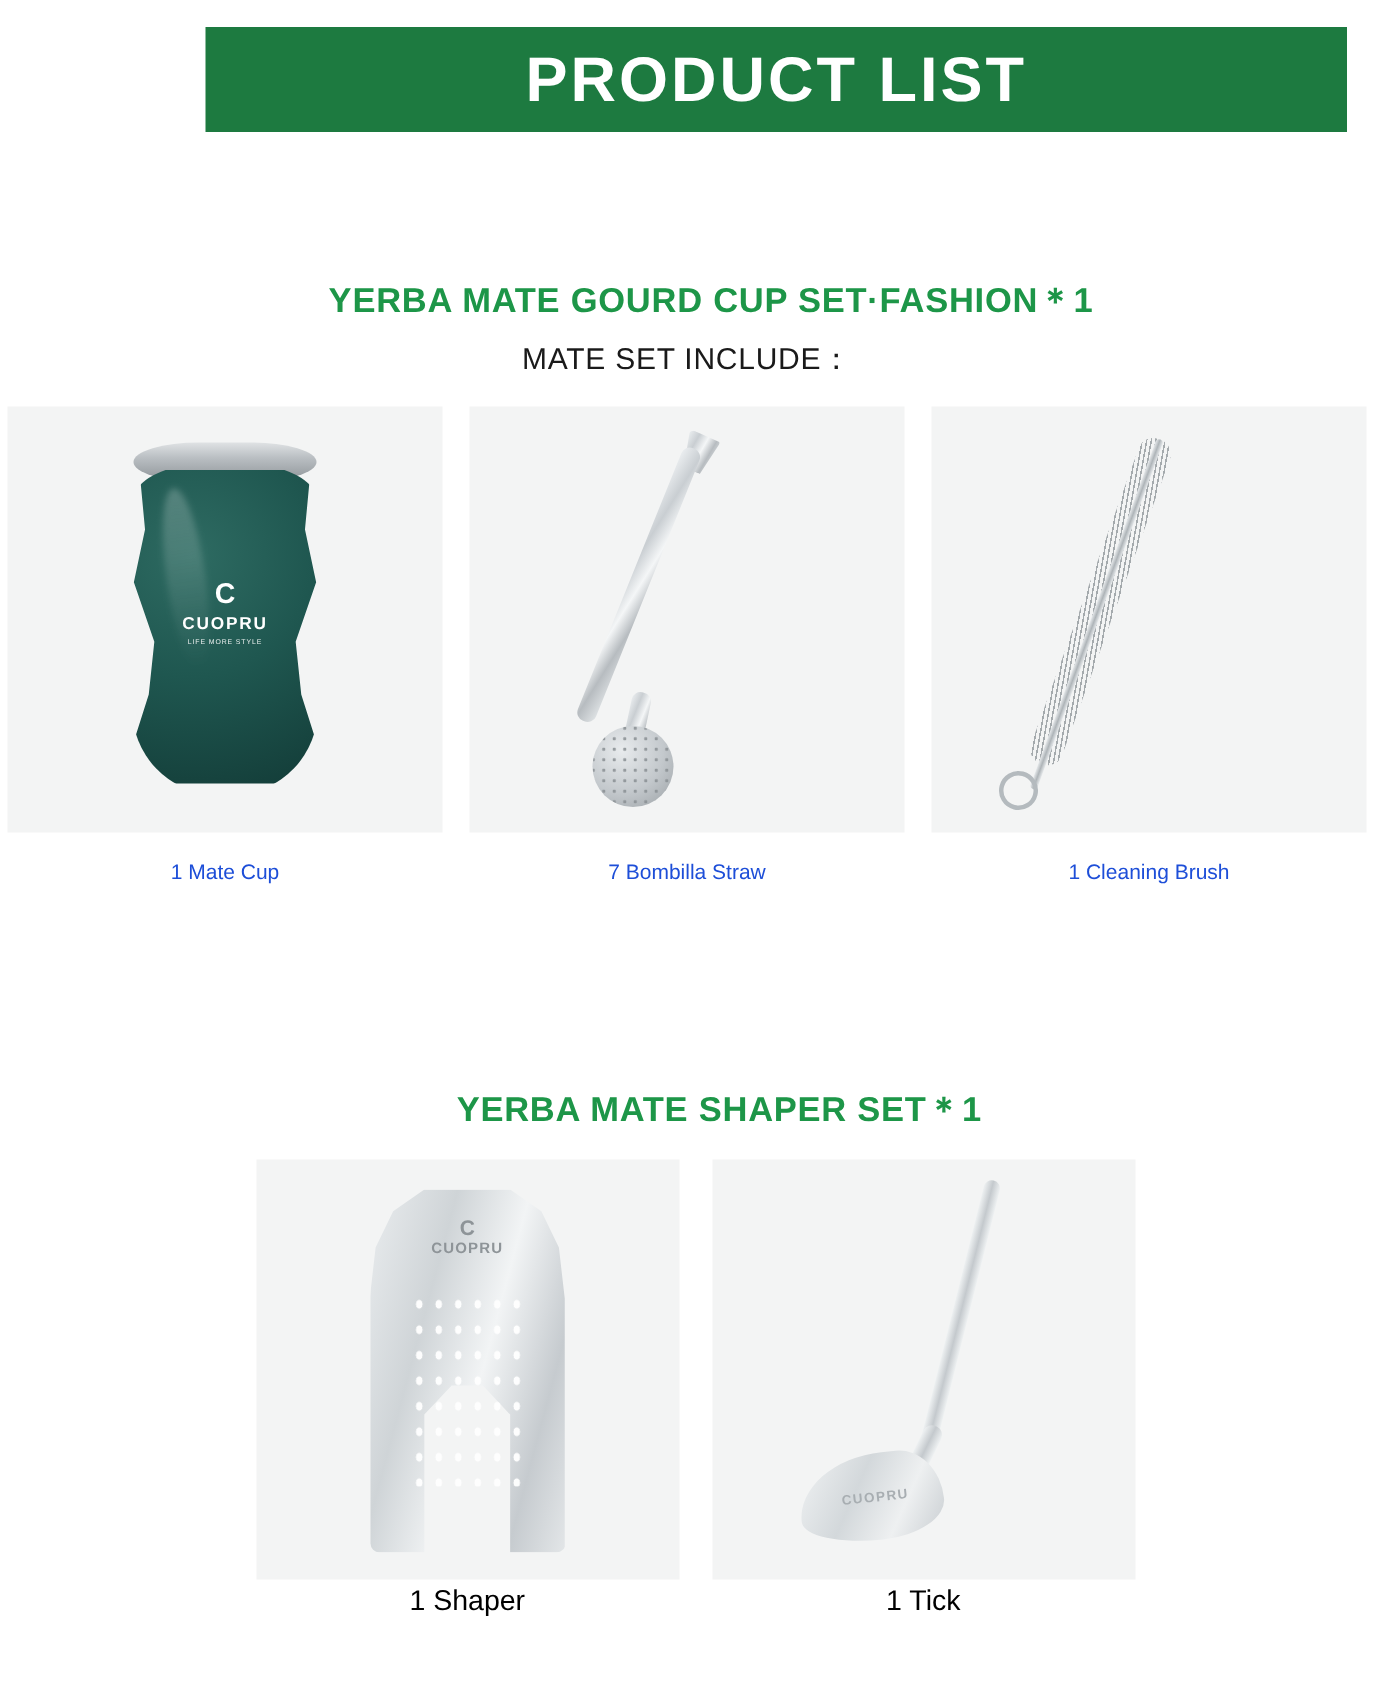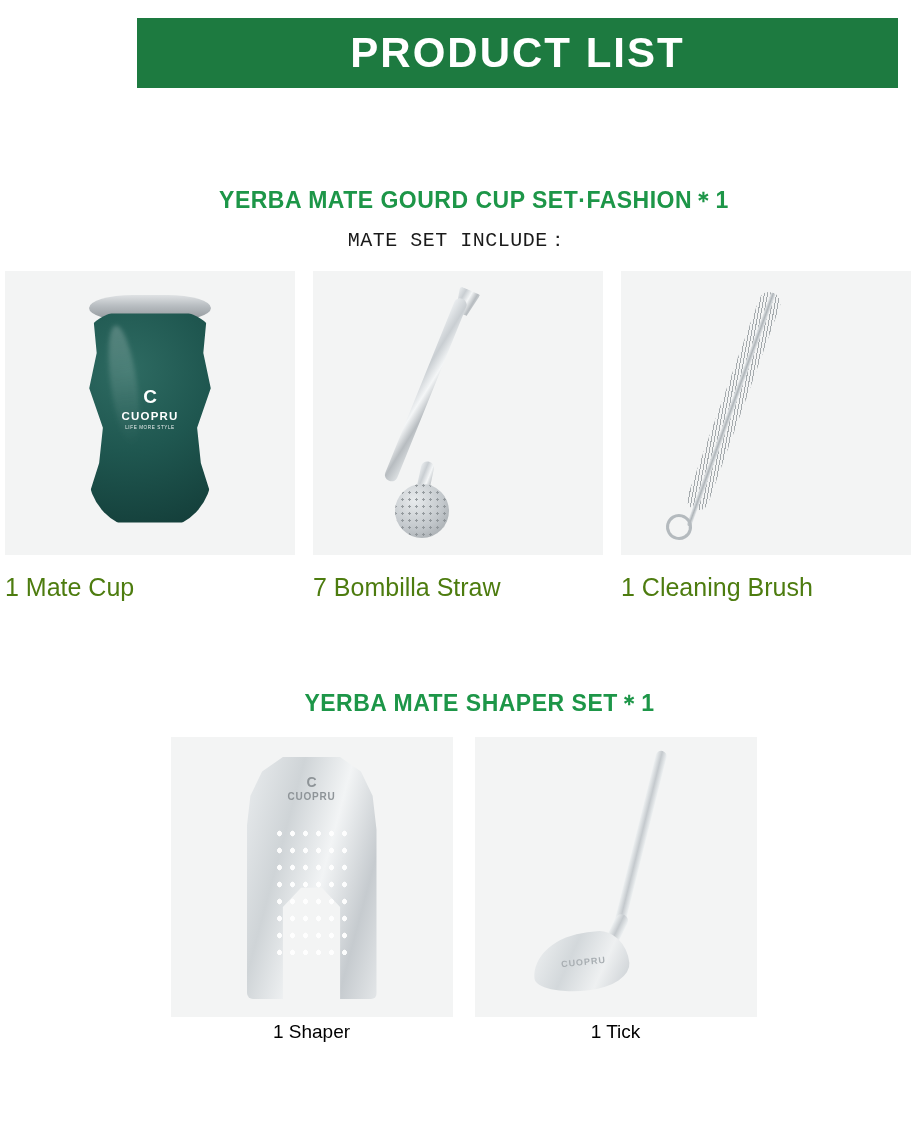--- a/index.html
+++ b/index.html
@@ -42,42 +42,42 @@
     font-weight: bold;
     letter-spacing: 0.5px;
     margin-left: 32px;
   }
   .sec-sub {
     text-align: center;
     color: #1a1a1a;
     font-size: 20px;
     margin-top: 10px;
     letter-spacing: 0.5px;
-    font-family: Liberation Mono, monospace;
   }
 
   
   .row {
     display: flex;
     justify-content: center;
     gap: 18px;
     margin-top: 18px;
   }
   .card { width: 290px; }
   .thumb {
     width: 290px;
     height: 284px;
     background: #f3f4f4;
     position: relative;
     overflow: hidden;
   }
   .caption {
-    font-size: 25px;
+    text-align: center;
+    font-size: 14px;
     margin-top: 18px;
-    color: #4d7c0f;
+    color: #1d4ed8;
   }
 
   .row2 { display: flex; justify-content: center; gap: 22px; margin-top: 18px; }
   .card2 { width: 282px; }
   .thumb2 {
     width: 282px;
     height: 280px;
     background: #f3f4f4;
     position: relative;
     overflow: hidden;
@@ -339,21 +339,21 @@
             <div class="brush-wire"></div>
             <div class="brush-loop"></div>
           </div>
         </div>
         <div class="caption">1 Cleaning Brush</div>
       </div>
 
     </div>
   </div>
 
-  <div class="section" style="top:688px;left:0;padding-left:11px;">
+  <div class="section" style="top:724px;left:0;padding-left:11px;">
     <div class="sec-title">YERBA MATE SHAPER SET＊1</div>
 
     <div class="row2">
 
       <div class="card2">
         <div class="thumb2">
           <div class="shaper"></div>
           <div class="shaper-logo">
             <div class="mark">C</div>
             <div class="name">CUOPRU</div>

